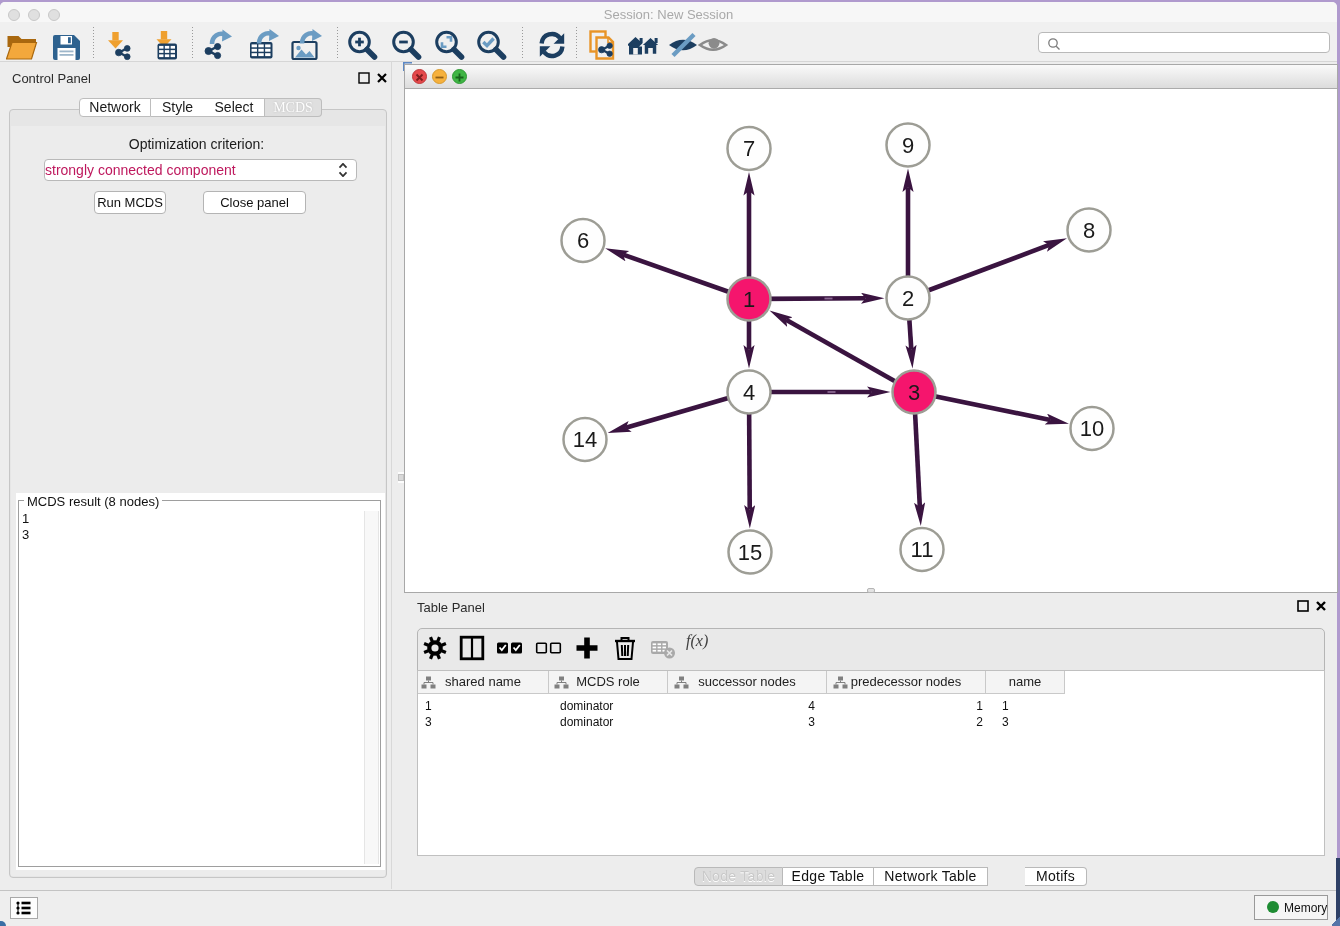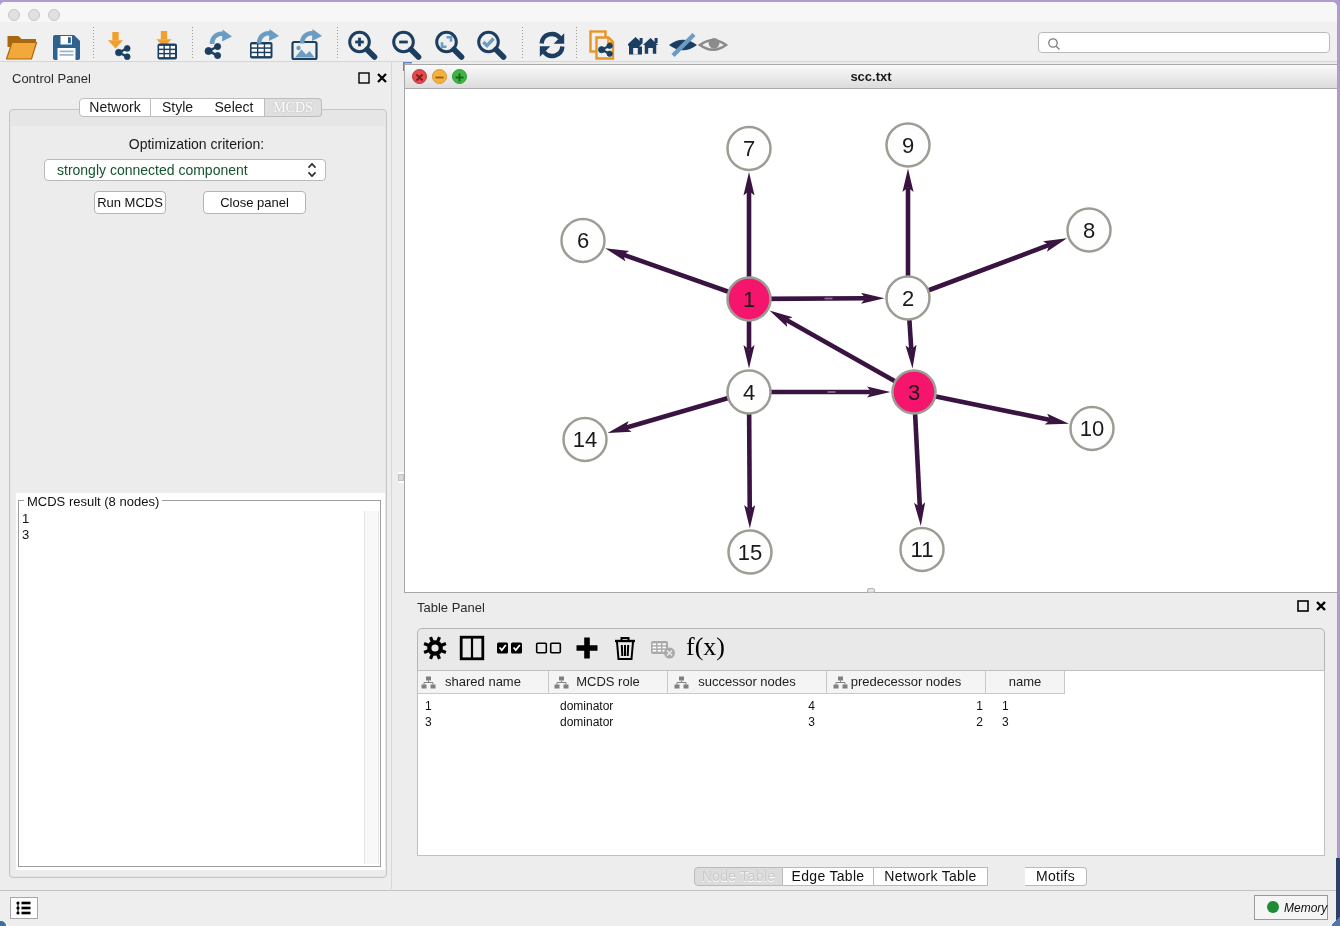--- a/index.html
+++ b/index.html
@@ -12,49 +12,50 @@
   #toolbar{position:absolute;left:0;top:20px;width:100%;height:39px;background:#f0f0f0;border-bottom:1px solid #d6d6d6;}
   .tsep{position:absolute;top:27px;height:31px;width:1px;background-image:repeating-linear-gradient(#9a9a9a 0 1px,transparent 1px 3px);}
   #search{position:absolute;left:1038px;top:32px;width:292px;height:21px;background:#fff;border:1px solid #b9b9b9;border-radius:4px;box-sizing:border-box;}
   .icon{position:absolute;top:29px;}
   #cp-head{position:absolute;left:12px;top:71px;font-size:13px;color:#2b2b2b;}
   #cp-panel{position:absolute;left:9px;top:109px;width:378px;height:769px;background:#e6e6e6;border:1px solid #c6c6c6;border-radius:4px;box-sizing:border-box;}
   #cp-inner{position:absolute;left:11px;top:126px;width:374px;height:750px;background:#ececec;}
   .cptab{position:absolute;top:98px;height:19px;box-sizing:border-box;border:1px solid #bdbdbd;background:#fff;font-size:14px;color:#1a1a1a;text-align:center;line-height:17px;}
   .btn{position:absolute;background:#fff;border:1px solid #b4b4b4;border-radius:4px;box-sizing:border-box;font-size:13px;color:#111;text-align:center;}
   #optlabel{position:absolute;left:8px;top:136px;width:377px;text-align:center;font-size:14px;color:#1a1a1a;}
-  #dropdown{position:absolute;left:44px;top:159px;width:282px;height:22px;background:#fff;border:1px solid #b9b9b9;border-radius:4px;box-sizing:border-box;font-size:14px;color:#14532d;line-height:21px;padding-left:12px;}
+  #dropdown{position:absolute;left:44px;top:159px;width:313px;height:22px;background:#fff;border:1px solid #b9b9b9;border-radius:4px;box-sizing:border-box;font-size:14px;color:#be185d;line-height:21px;}
   #fs-white{position:absolute;left:16px;top:493px;width:369px;height:377px;background:#fff;}
   #fs-border{position:absolute;left:18px;top:500px;width:363px;height:367px;border:1px solid #9e9e9e;box-sizing:border-box;}
   #fs-label{position:absolute;left:24px;top:494px;background:#fff;font-size:13px;color:#111;padding:0 3px;}
   #fs-text{position:absolute;left:22px;top:511px;font-size:13px;color:#111;line-height:16px;}
   #fs-scroll{position:absolute;left:364px;top:511px;width:15px;height:353px;background:#f8f8f8;border-left:1px solid #e5e5e5;border-right:1px solid #e5e5e5;box-sizing:border-box;}
   #netwin{position:absolute;left:404px;top:64px;width:934px;height:529px;border:1px solid #a8a8a8;box-sizing:border-box;background:#fff;}
   #nettitle{position:absolute;left:0;top:0;width:100%;height:23px;background:linear-gradient(#fafafa,#dcdcdc);border-bottom:1px solid #ababab;}
   #nettitle .t{position:absolute;width:100%;text-align:center;top:4px;font-size:13px;font-weight:bold;color:#1a1a1a;}
   .mac{position:absolute;top:4px;width:15px;height:15px;border-radius:50%;box-sizing:border-box;}
   #tp-head{position:absolute;left:417px;top:600px;font-size:13px;color:#2b2b2b;}
   #tp-box{position:absolute;left:417px;top:628px;width:908px;height:228px;background:#e9e9e9;border:1px solid #b5b5b5;box-sizing:border-box;border-radius:5px;}
   #tp-table{position:absolute;left:417px;top:670px;width:908px;height:186px;background:#fff;border:1px solid #c0c0c0;box-sizing:border-box;}
   .th{position:absolute;top:671px;height:23px;background:#f4f4f4;border-right:1px solid #c9c9c9;border-bottom:1px solid #c9c9c9;box-sizing:border-box;font-size:13px;color:#222;text-align:center;line-height:22px;}
   .thi{position:absolute;top:676px;}
   .cell{position:absolute;font-size:12px;color:#111;}
   .btab{position:absolute;top:867px;height:19px;box-sizing:border-box;border:1px solid #b9b9b9;background:#fff;font-size:14px;letter-spacing:0.3px;color:#111;text-align:center;line-height:17px;}
   #statusbar{position:absolute;left:0;top:890px;width:1337px;height:37px;background:#eeeeee;border-top:1px solid #c3c3c3;}
-  #memory{position:absolute;left:1254px;top:895px;width:74px;height:25px;background:#f5f5f5;border:1px solid #999;box-sizing:border-box;font-style:italic;}
+  #memory{position:absolute;left:1254px;top:895px;width:74px;height:25px;background:#f5f5f5;border:1px solid #999;box-sizing:border-box;}
   #listbtn{position:absolute;left:10px;top:897px;width:28px;height:22px;background:#fdfdfd;border:1px solid #a8a8a8;box-sizing:border-box;}
   .tpi{position:absolute;top:634px;}
 </style>
 </head>
 <body>
 <div id="win">
   <div id="titlebar">
     <div class="tl" style="left:8px;"></div>
     <div class="tl" style="left:28px;"></div>
     <div class="tl" style="left:48px;"></div>
+    <div id="title">Session: New Session</div>
   </div>
   <div id="toolbar"></div>
 </div>
 <div class="tsep" style="left:93px;"></div>
 <div class="tsep" style="left:192px;"></div>
 <div class="tsep" style="left:337px;"></div>
 <div class="tsep" style="left:522px;"></div>
 <div class="tsep" style="left:576px;"></div>
 <div id="search">
     <svg width="16" height="16" style="position:absolute;left:7px;top:3px;" viewBox="0 0 16 16">
@@ -256,21 +257,20 @@
   <div id="nettitle">
     <div class="mac" style="left:7px;background:#e5494b;border:1px solid #c03a3c;"><svg width="13" height="13" viewBox="0 0 13 13">
           <path d="M3.5 3.5 L9.5 9.5 M9.5 3.5 L3.5 9.5" stroke="#7e1d1e" stroke-width="1.8"></path>
         </svg></div>
     <div class="mac" style="left:27px;background:#f6b13d;border:1px solid #d79a2e;"><svg width="13" height="13" viewBox="0 0 13 13">
           <path d="M2.5 6.5 L10.5 6.5" stroke="#8f5e15" stroke-width="1.8"></path>
         </svg></div>
     <div class="mac" style="left:47px;background:#3fb544;border:1px solid #2f9a35;"><svg width="13" height="13" viewBox="0 0 13 13">
           <path d="M6.5 2.5 L6.5 10.5 M2.5 6.5 L10.5 6.5" stroke="#17641b" stroke-width="1.8"></path>
         </svg></div>
-    <div class="t">scc.txt</div>
   </div>
   <svg id="graph" width="932" height="503" style="position:absolute;left:0;top:24px;" viewBox="0 0 932 503">
       <defs>
         <marker id="arr" markerUnits="userSpaceOnUse" markerWidth="24" markerHeight="13" refX="4.5" refY="5.75" orient="auto">
           <path d="M0,0.2 L23.5,5.75 L0,11.3 L4.5,5.75 z" fill="#3a1440"></path>
         </marker>
       </defs>
       <line x1="344" y1="210" x2="344" y2="102" stroke="#3a1440" stroke-width="4.6" marker-end="url(#arr)"></line>
       <line x1="344" y1="210" x2="218.08377151910793" y2="165.62590743293865" stroke="#3a1440" stroke-width="4.6" marker-end="url(#arr)"></line>
       <line x1="344" y1="210" x2="460.5008405272579" y2="209.2672903111493" stroke="#3a1440" stroke-width="4.6" marker-end="url(#arr)"></line>
@@ -376,21 +376,21 @@
         <rect x="1.6" y="5.633333333333333" width="3.533333333333333" height="1.7333333333333334" fill="#fff"></rect>
         <rect x="6.533333333333333" y="5.633333333333333" width="3.533333333333333" height="1.7333333333333334" fill="#fff"></rect>
         <rect x="11.466666666666665" y="5.633333333333333" width="3.533333333333333" height="1.7333333333333334" fill="#fff"></rect>
         <rect x="1.6" y="8.866666666666667" width="3.533333333333333" height="1.7333333333333334" fill="#fff"></rect>
         <rect x="6.533333333333333" y="8.866666666666667" width="3.533333333333333" height="1.7333333333333334" fill="#fff"></rect>
         <rect x="11.466666666666665" y="8.866666666666667" width="3.533333333333333" height="1.7333333333333334" fill="#fff"></rect>
       </g>
       <circle cx="21.5" cy="19" r="5.5" fill="#a9a9a9"></circle>
       <path d="M19,16.5 L24,21.5 M24,16.5 L19,21.5" stroke="#e9e9e9" stroke-width="1.6"></path>
     </svg>
-    <div style="position:absolute;left:686px;top:632px;font-family:'Liberation Serif',serif;font-size:26px;color:#000000;">f(x)</div>
+    <div style="position:absolute;left:686px;top:632px;font-family:'Liberation Serif',serif;font-style:italic;font-size:16px;color:#404040;">f(x)</div>
     <svg class="thi" style="left:421px;" width="15" height="14" viewBox="0 0 15 14">
       <g fill="#808080">
         <rect x="5" y="0.5" width="5" height="4"></rect>
         <rect x="0.5" y="8.5" width="5" height="4"></rect>
         <rect x="9.5" y="8.5" width="5" height="4"></rect>
         <path d="M7.5,4.5 L7.5,6.5 M3,8.5 L3,6.5 L12,6.5 L12,8.5" stroke="#808080" fill="none" stroke-width="1"></path>
       </g>
     </svg>
     <svg class="thi" style="left:554px;" width="15" height="14" viewBox="0 0 15 14">
       <g fill="#808080">

